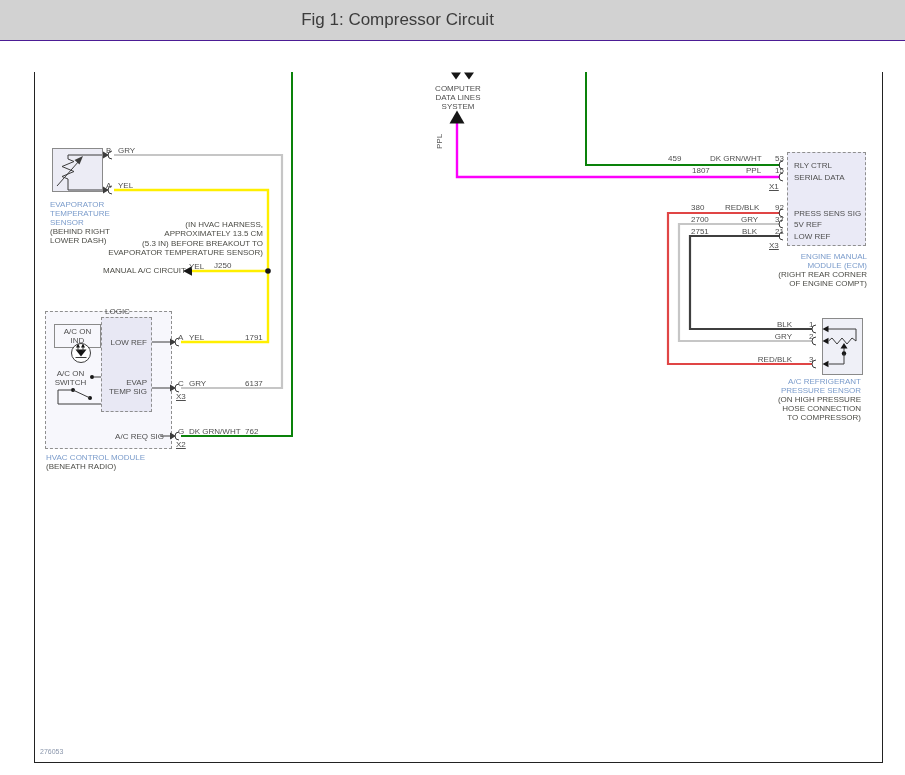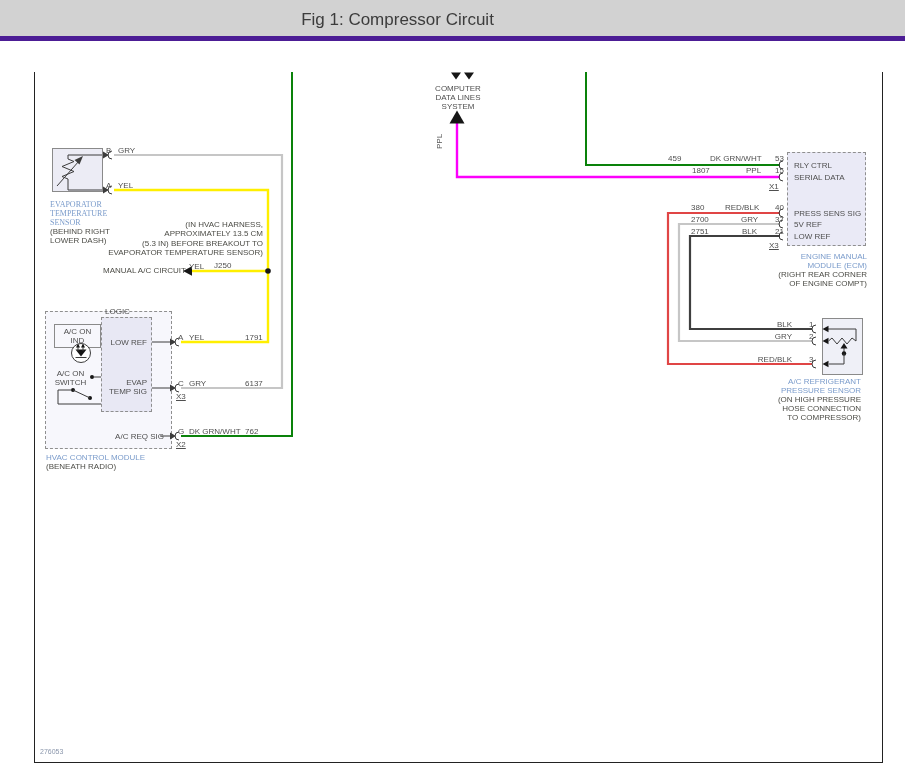--- a/index.html
+++ b/index.html
@@ -1,17 +1,17 @@
 <!DOCTYPE html>
 <html><head>
 <meta charset="utf-8">
 <style>
   html,body{margin:0;padding:0;background:#ffffff;}
   body{width:905px;height:775px;position:relative;font-family:"Liberation Sans",sans-serif;overflow:hidden;}
-  .titlebar{position:absolute;left:0;top:0;width:905px;height:41px;background:#d2d2d2;border-bottom:5px solid #4c1d95;box-sizing:border-box;}
+  .titlebar{position:absolute;left:0;top:0;width:905px;height:41px;background:#d2d2d2;border-bottom:1px solid #4c1d95;box-sizing:border-box;}
   .titletext{position:absolute;left:0;top:10px;width:795px;text-align:center;font-size:17px;color:#3c3c3c;}
   .frame{position:absolute;left:34px;top:72px;width:849px;height:691px;border-left:1px solid #222;border-right:1px solid #222;border-bottom:1px solid #222;box-sizing:border-box;}
   .box{position:absolute;box-sizing:border-box;}
   .evapbox{left:52px;top:148px;width:51px;height:44px;border:1px solid #8a8a8a;background:#ececf5;}
   .hvacbox{left:45px;top:311px;width:127px;height:138px;border:1px dashed #8f8f8f;background:#f7f7fc;}
   .logicbox{left:101px;top:317px;width:51px;height:95px;border:1px dashed #8f8f8f;background:#e8e8f4;}
   .indbox{left:54px;top:324px;width:47px;height:24px;border:1px solid #8a8a8a;}
   .ecmbox{left:787px;top:152px;width:79px;height:94px;border:1px dashed #8f8f8f;background:#eaeaf6;}
   .sensorbox{left:822px;top:318px;width:41px;height:57px;border:1px solid #8a8a8a;background:#eff0f7;}
   .lbl{position:absolute;font-size:8px;line-height:9px;color:#4f4f4f;white-space:nowrap;}
@@ -135,21 +135,21 @@
   <div>COMPUTER</div>
   <div>DATA LINES</div>
   <div>SYSTEM</div>
 </div>
 <div class="lbl vert" style="left:444px;top:140px;">PPL</div>
 
 <span class="lbl" style="left:106px;top:146px;">B</span>
 <span class="lbl" style="left:118px;top:146px;">GRY</span>
 <span class="lbl" style="left:106px;top:181px;">A</span>
 <span class="lbl" style="left:118px;top:181px;">YEL</span>
-<div class="lbl blue" style="left:50px;top:200px;font-family:Liberation Serif, serif;">
+<div class="lbl blue" style="left:50px;top:200px;">
   <div>EVAPORATOR</div>
   <div>TEMPERATURE</div>
   <div>SENSOR</div>
 </div>
 <div class="lbl dark" style="left:50px;top:227px;">
   <div>(BEHIND RIGHT</div>
   <div>LOWER DASH)</div>
 </div>
 
 <div class="lbl dark rt note" style="right:642px;top:220px;width:200px;">
@@ -197,21 +197,21 @@
 <span class="lbl" style="left:775px;top:154px;">53</span>
 <span class="lbl" style="left:692px;top:166px;">1807</span>
 <span class="lbl" style="left:746px;top:166px;">PPL</span>
 <span class="lbl" style="left:775px;top:166px;">15</span>
 <span class="lbl u" style="left:769px;top:182px;">X1</span>
 <span class="lbl" style="left:794px;top:161px;text-align:center;">RLY CTRL</span>
 <span class="lbl" style="left:794px;top:173px;">SERIAL DATA</span>
 
 <span class="lbl" style="left:691px;top:203px;">380</span>
 <span class="lbl" style="left:725px;top:203px;">RED/BLK</span>
-<span class="lbl" style="left:775px;top:203px;">40</span>
+<span class="lbl" style="left:775px;top:203px;">92</span>
 <span class="lbl" style="left:691px;top:215px;">2700</span>
 <span class="lbl" style="left:741px;top:215px;">GRY</span>
 <span class="lbl" style="left:775px;top:215px;">37</span>
 <span class="lbl" style="left:691px;top:227px;">2751</span>
 <span class="lbl" style="left:742px;top:227px;">BLK</span>
 <span class="lbl" style="left:775px;top:227px;">21</span>
 <span class="lbl u" style="left:769px;top:241px;">X3</span>
 <span class="lbl" style="left:794px;top:209px;">PRESS SENS SIG</span>
 <span class="lbl" style="left:794px;top:220px;">5V REF</span>
 <span class="lbl" style="left:794px;top:232px;">LOW REF</span>

